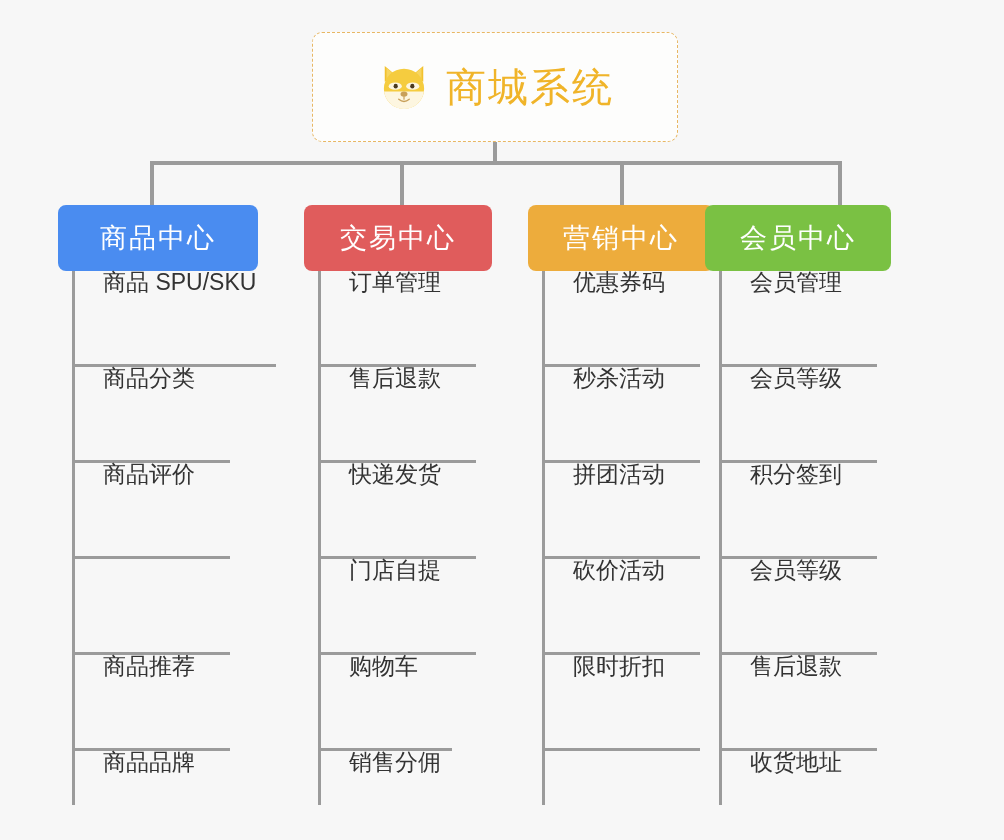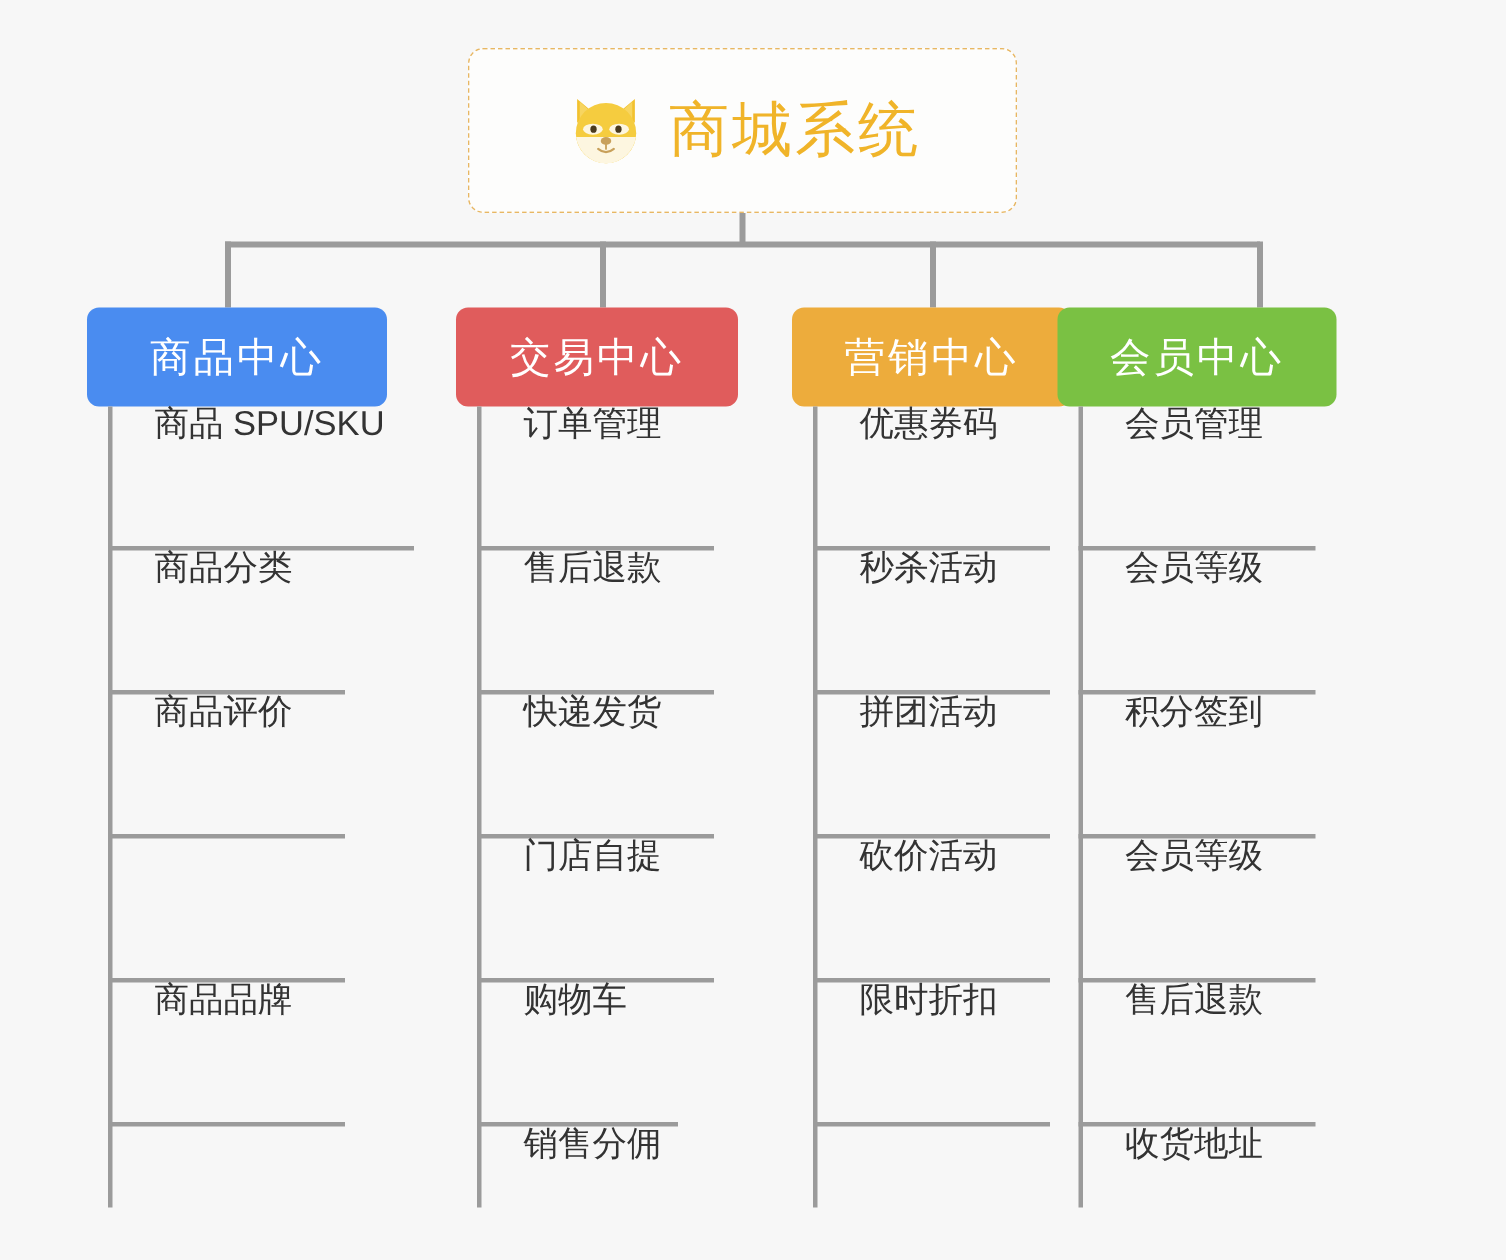--- a/index.html
+++ b/index.html
@@ -178,20 +178,24 @@
             <div class="leaf-underline" style="width: 158px; bottom: 0px;"></div>
           </div>
           <div class="leaf">
             <span class="leaf-label">商品评价</span>
             <div class="leaf-underline" style="width: 158px; bottom: 0px;"></div>
           </div>
           <div class="leaf">
             <div class="leaf-underline" style="width: 158px; bottom: 0px;"></div>
           </div>
           <div class="leaf">
+            <span class="leaf-label">商品推荐</span>
+            <div class="leaf-underline" style="width: 158px; bottom: 0px;"></div>
+          </div>
+          <div class="leaf">
             <span class="leaf-label">商品品牌</span>
             <div class="leaf-underline" style="width: 158px; bottom: 0px;"></div>
           </div>
         </div>
       </div>
       <div class="column" style="left: 304px; width: 188px;">
         <div class="cat-header" style="background: rgb(224, 92, 92); width: 188px;">
           <span>交易中心</span>
         </div>
         <div class="spine" style="height: 534px;"></div>

